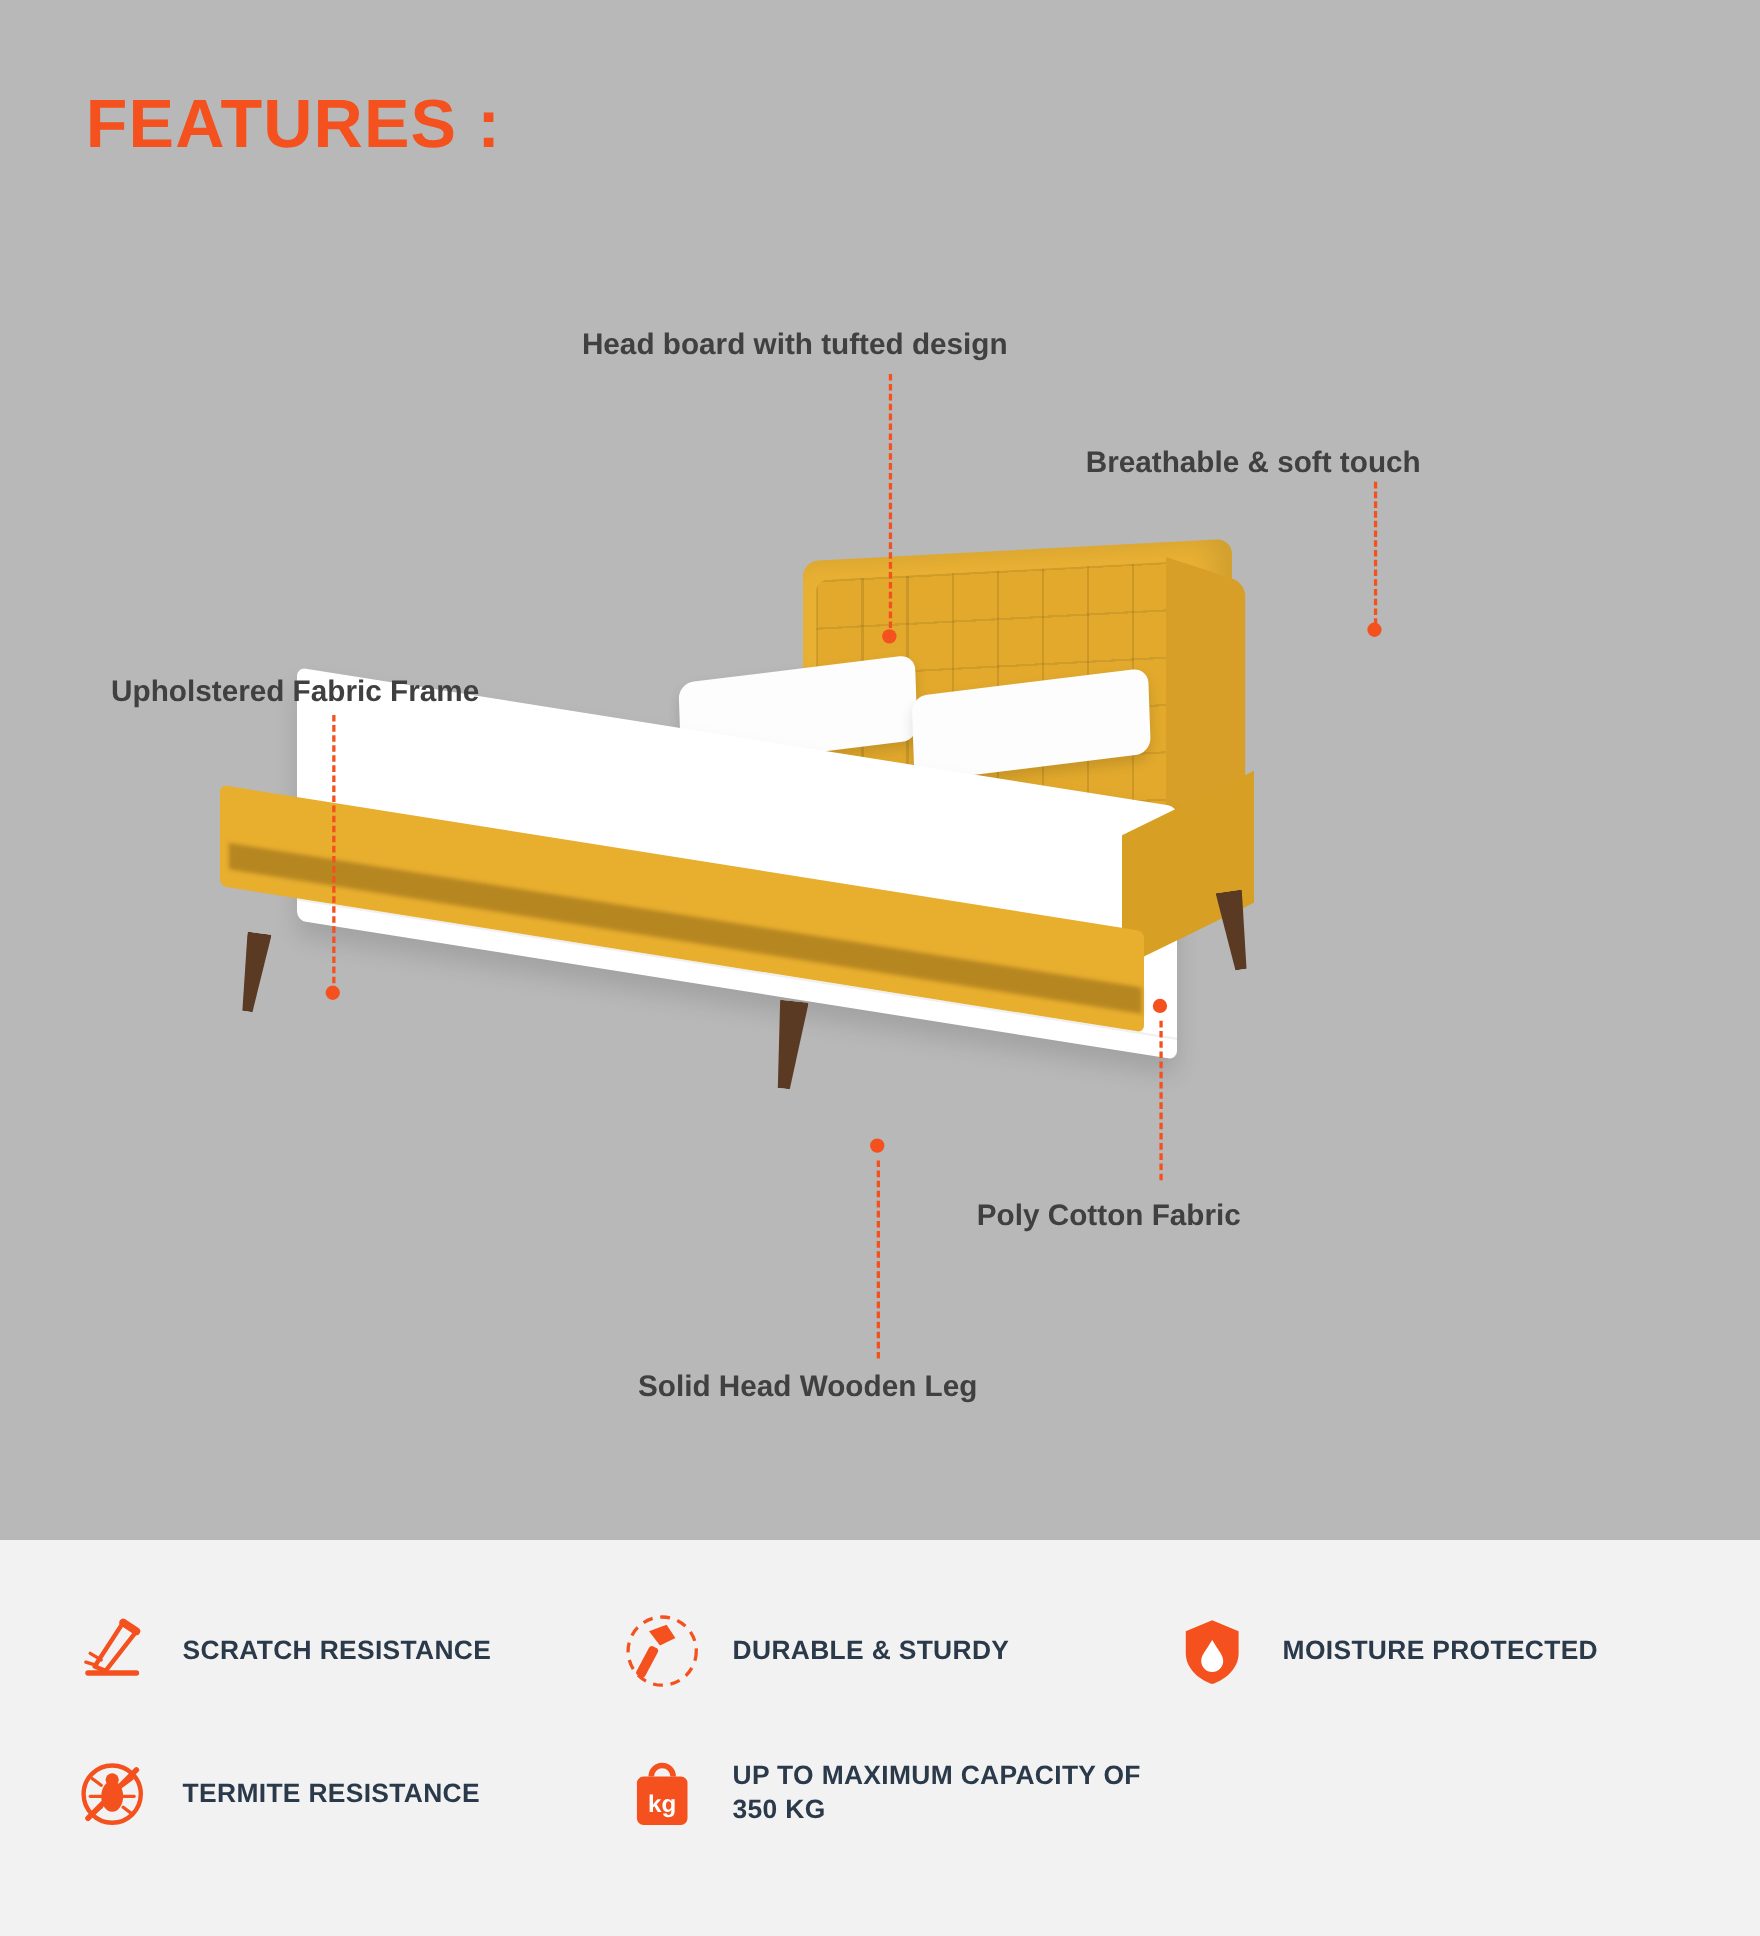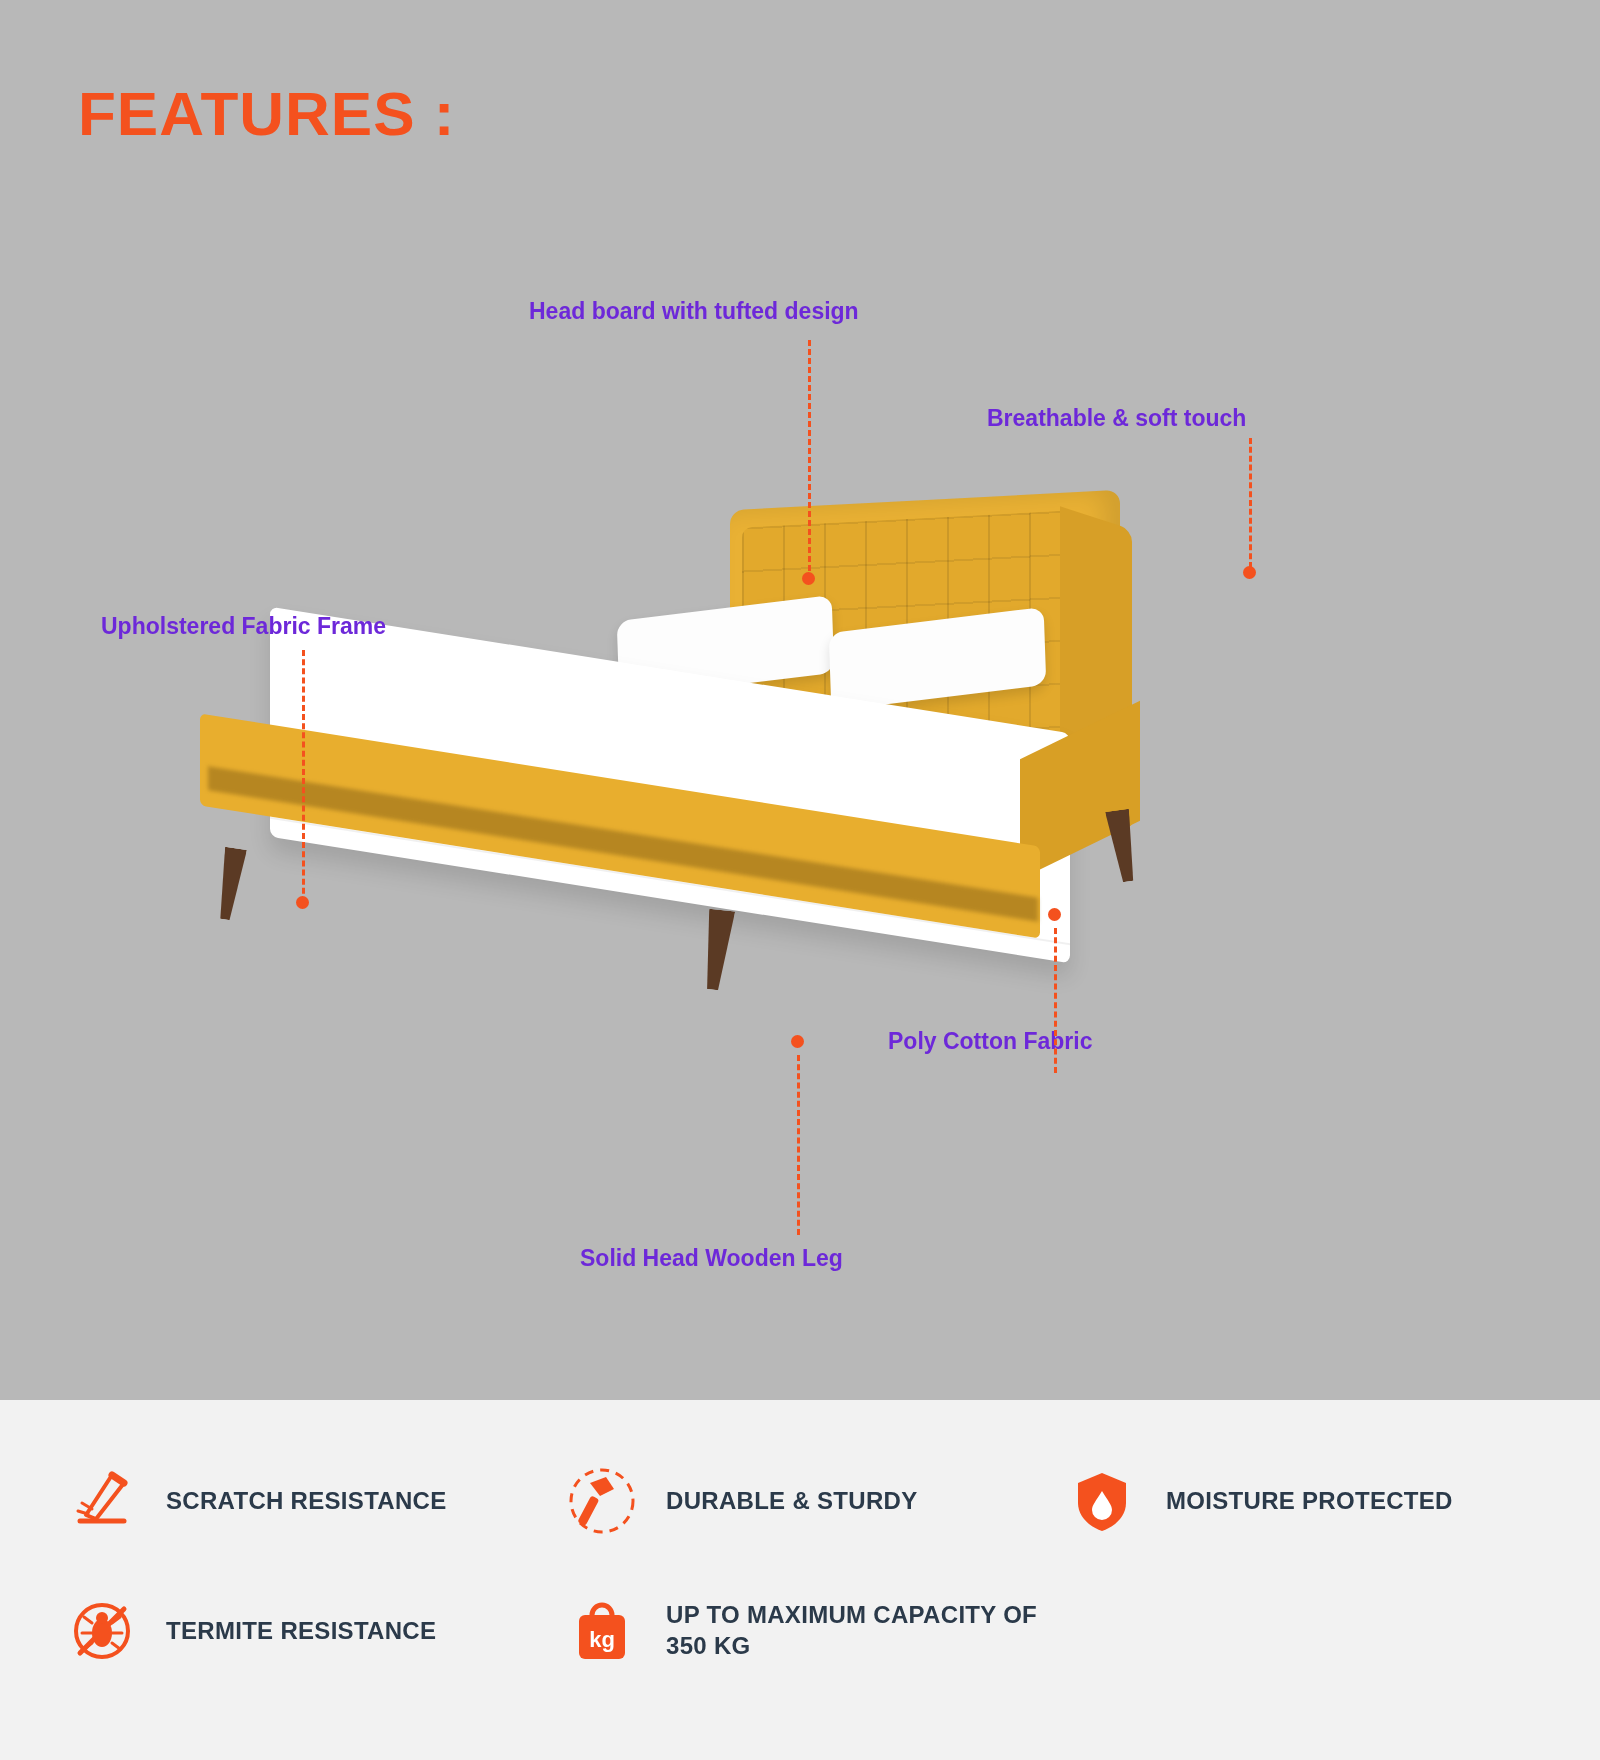--- a/index.html
+++ b/index.html
@@ -19,29 +19,29 @@
   }
   .features-title {
     position: absolute; left: 78px; top: 78px;
     font-size: 62px; font-weight: bold; letter-spacing: 1px;
     color: #f4511e;
   }
 
   
   .callout {
     position: absolute;
-    color: #6d28d9;
-    font-size: 23px;
+    color: #404040;
+    font-size: 27px;
     font-weight: bold;
     white-space: nowrap;
   }
   .c-head   { left: 529px; top: 298px; }
   .c-breath { left: 987px; top: 405px; }
   .c-uphol  { left: 101px; top: 613px; }
-  .c-poly   { left: 888px; top: 1028px; }
+  .c-poly   { left: 888px; top: 1090px; }
   .c-leg    { left: 580px; top: 1245px; }
 
   
   .leader { position: absolute; }
   .leader .line {
     position: absolute; left: 0; top: 0;
     width: 0; border-left: 3px dashed #f4511e;
     height: 100%;
   }
   .dot {

